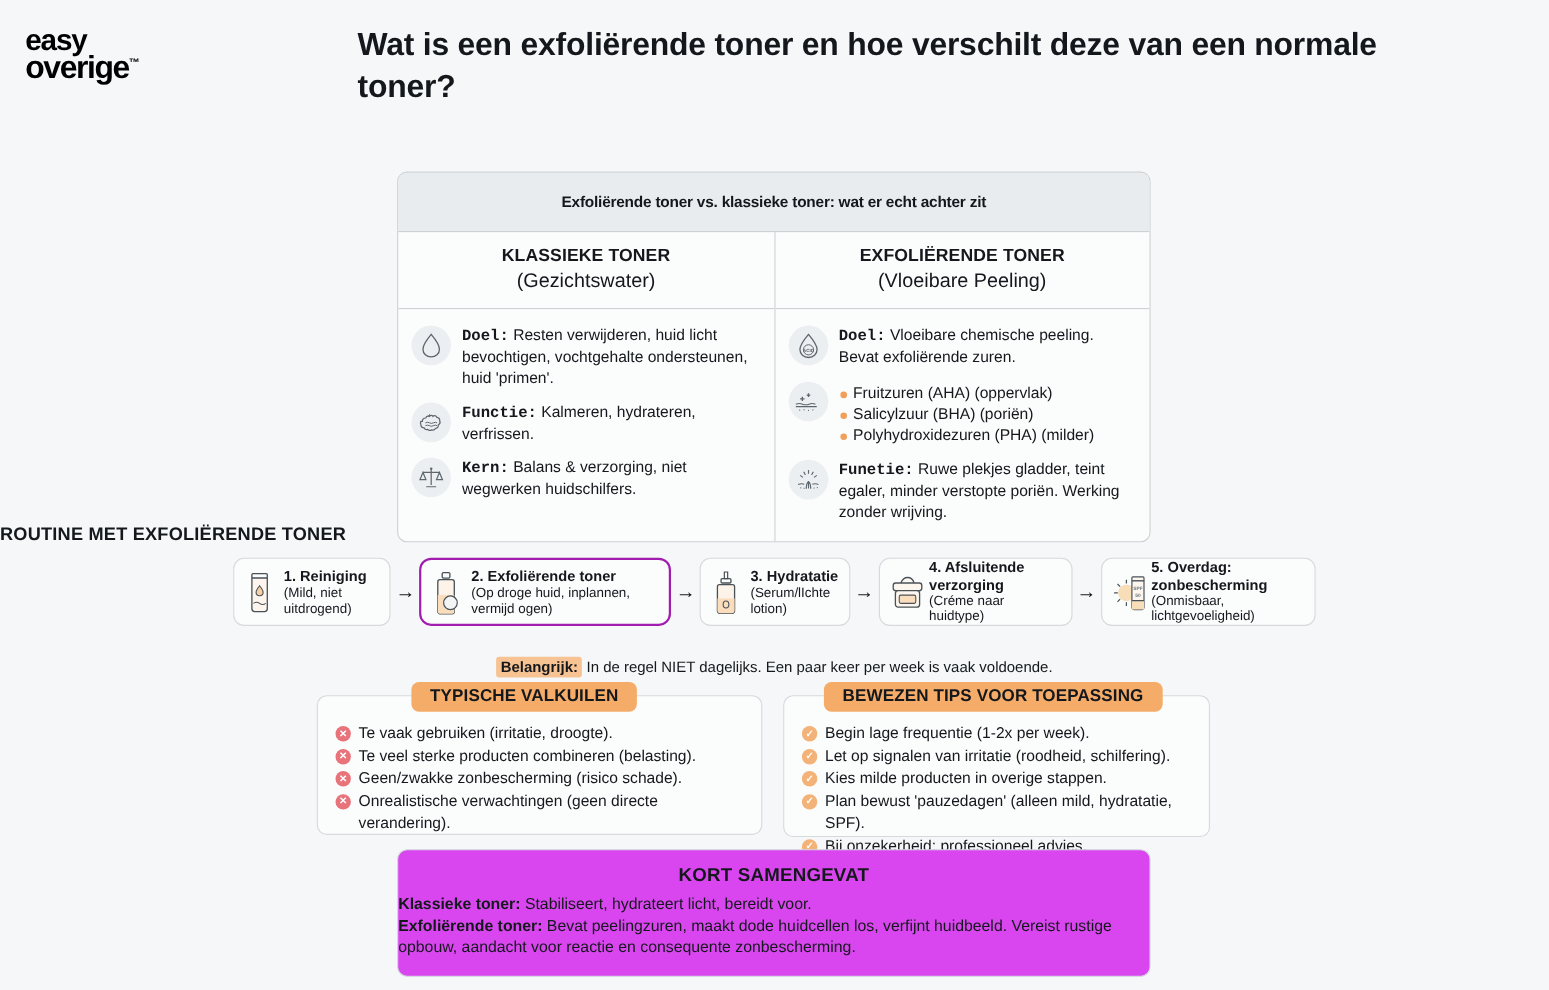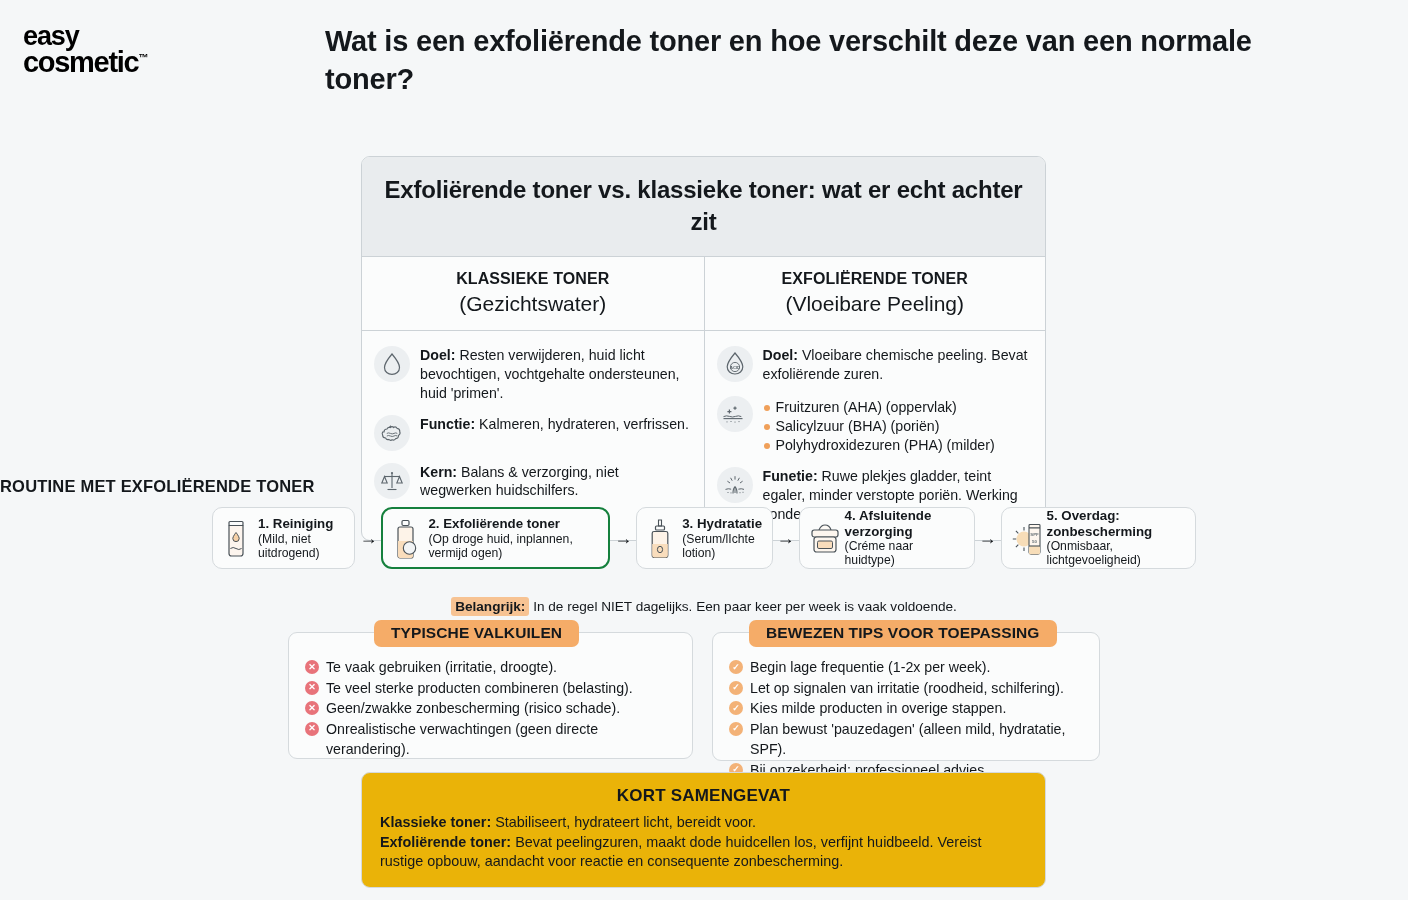--- a/index.html
+++ b/index.html
@@ -53,52 +53,52 @@
     left: 361px; top: 156px;
     width: 685px;
     background: #fbfcfc;
     border: 1px solid #ccd2d6;
     border-radius: 9px;
     overflow: hidden;
   }
   .compare-title {
     background: #e9ecee;
     text-align: center;
-    font-size: 24px;
+    font-size: 14px;
     font-weight: 800;
     line-height: 1.35;
     padding: 17px 10px 17px;
     border-bottom: 1px solid #ccd2d6;
     letter-spacing: -0.2px;
   }
   .compare-cols { display: flex; }
   .compare-col { flex: 1 1 50%; }
   .compare-col + .compare-col { border-left: 1px solid #ccd2d6; }
   .col-head {
     text-align: center;
     padding: 12px 8px 13px;
     border-bottom: 1px solid #ccd2d6;
     line-height: 1.3;
   }
   .col-head-main { font-size: 16px; font-weight: 800; letter-spacing: 0.1px; }
-  .col-head-sub { font-size: 21px; font-weight: 400; }
+  .col-head-sub { font-size: 18px; font-weight: 400; }
 
   .col-body { padding: 14px 14px 16px 12px; }
   .frow { display: flex; gap: 10px; margin-bottom: 11px; }
   .frow:last-child { margin-bottom: 0; }
   .fico {
     flex: 0 0 36px;
     width: 36px; height: 36px;
     border-radius: 50%;
     background: #eceff1;
     display: flex; align-items: center; justify-content: center;
     margin-top: 1px;
   }
   .ftext { font-size: 14.2px; line-height: 1.33; padding-top: 1px; }
-  .ftext b { font-weight: 800; }
+  .ftext b { font-weight: 800; font-family: Liberation Mono, monospace; }
 
   .acid-list { list-style: none; margin-top: 2px; }
   .acid-list li {
     font-size: 14.2px;
     line-height: 1.35;
     position: relative;
     padding-left: 13px;
   }
   .acid-list li::before {
     content: "";
@@ -130,21 +130,21 @@
     border: 1px solid #d5dadd;
     border-radius: 10px;
     height: 62px;
     display: flex;
     align-items: center;
     gap: 7px;
     padding: 0 9px 0 8px;
     flex: 1 1 auto;
   }
   .step.highlight {
-    border: 2px solid #15803d;
+    border: 2px solid #a21caf;
     border-radius: 11px;
     justify-content: center;
   }
   .step-ico { flex: 0 0 30px; width: 30px; height: 40px; }
   .step-txt { line-height: 1.16; }
   .step-title { font-size: 13.3px; font-weight: 800; }
   .step-sub { font-size: 12.2px; font-weight: 400; }
   .arrow {
     flex: 0 0 26px;
     text-align: center;
@@ -212,44 +212,44 @@
     line-height: 1;
   }
   .mark-x { background: #e8737a; }
   .mark-v { background: #f3b277; }
 
   
   .summary {
     position: absolute;
     left: 361px; top: 772px;
     width: 685px;
-    background: #eab308;
+    background: #d946ef;
     border: 1px solid #d5dadd;
     border-radius: 9px;
-    padding: 13px 18px 15px;
+    padding: 13px 0 15px;
   }
   .summary-title {
     text-align: center;
     font-size: 17px;
     font-weight: 800;
     letter-spacing: 0.2px;
     margin-bottom: 7px;
   }
   .summary-line { font-size: 14.4px; line-height: 1.36; }
   .summary-line b { font-weight: 800; }
 
   svg { display: block; }
 </style>
 </head>
 <body>
 
 <div class="header">
   <div class="logo">
     <div class="logo-line">easy</div>
-    <div class="logo-line logo-line2"><span>cosmetic</span><span class="logo-tm">™</span></div>
+    <div class="logo-line logo-line2"><span>overige</span><span class="logo-tm">™</span></div>
   </div>
   <h1 class="page-title">Wat is een exfoliërende toner en hoe verschilt deze van een normale toner?</h1>
 </div>
 
 <div class="compare">
   <div class="compare-title">Exfoliërende toner vs. klassieke toner: wat er echt achter zit</div>
   <div class="compare-cols">
 
     <div class="compare-col">
       <div class="col-head">

